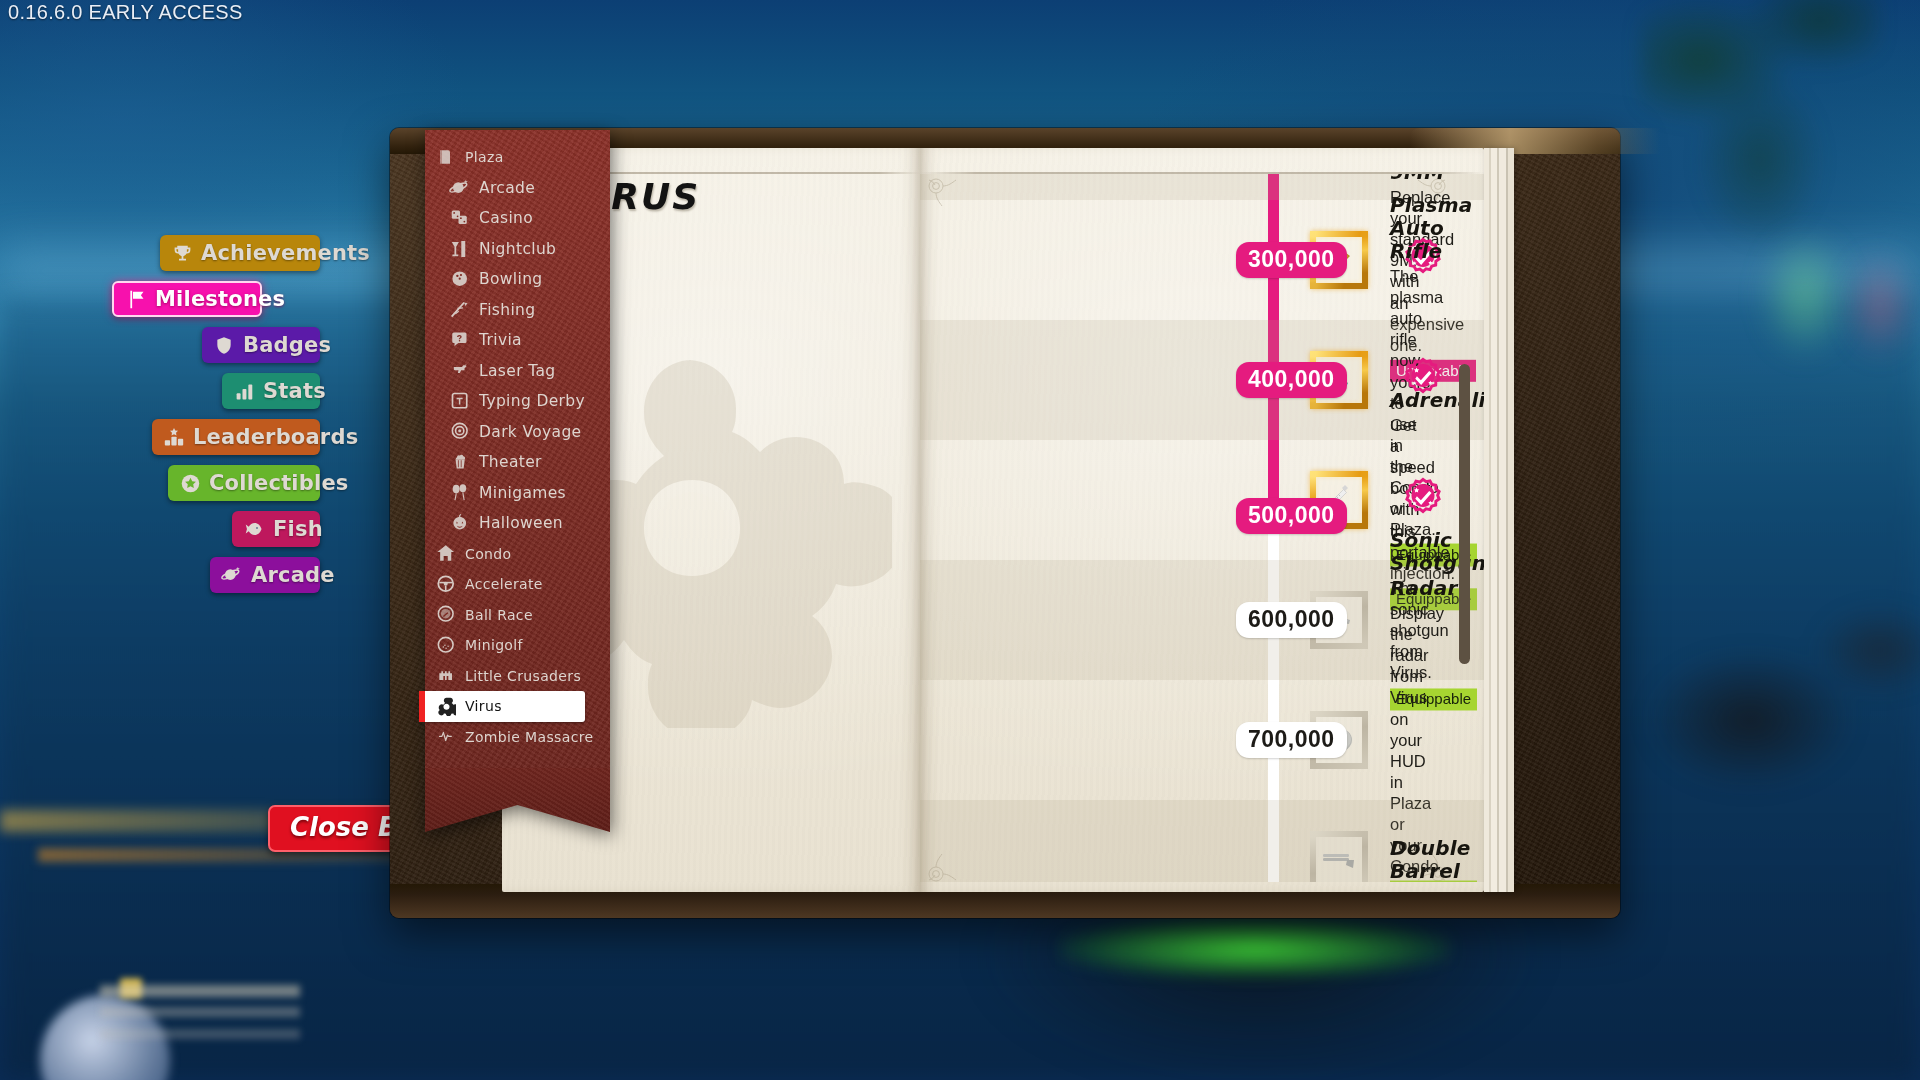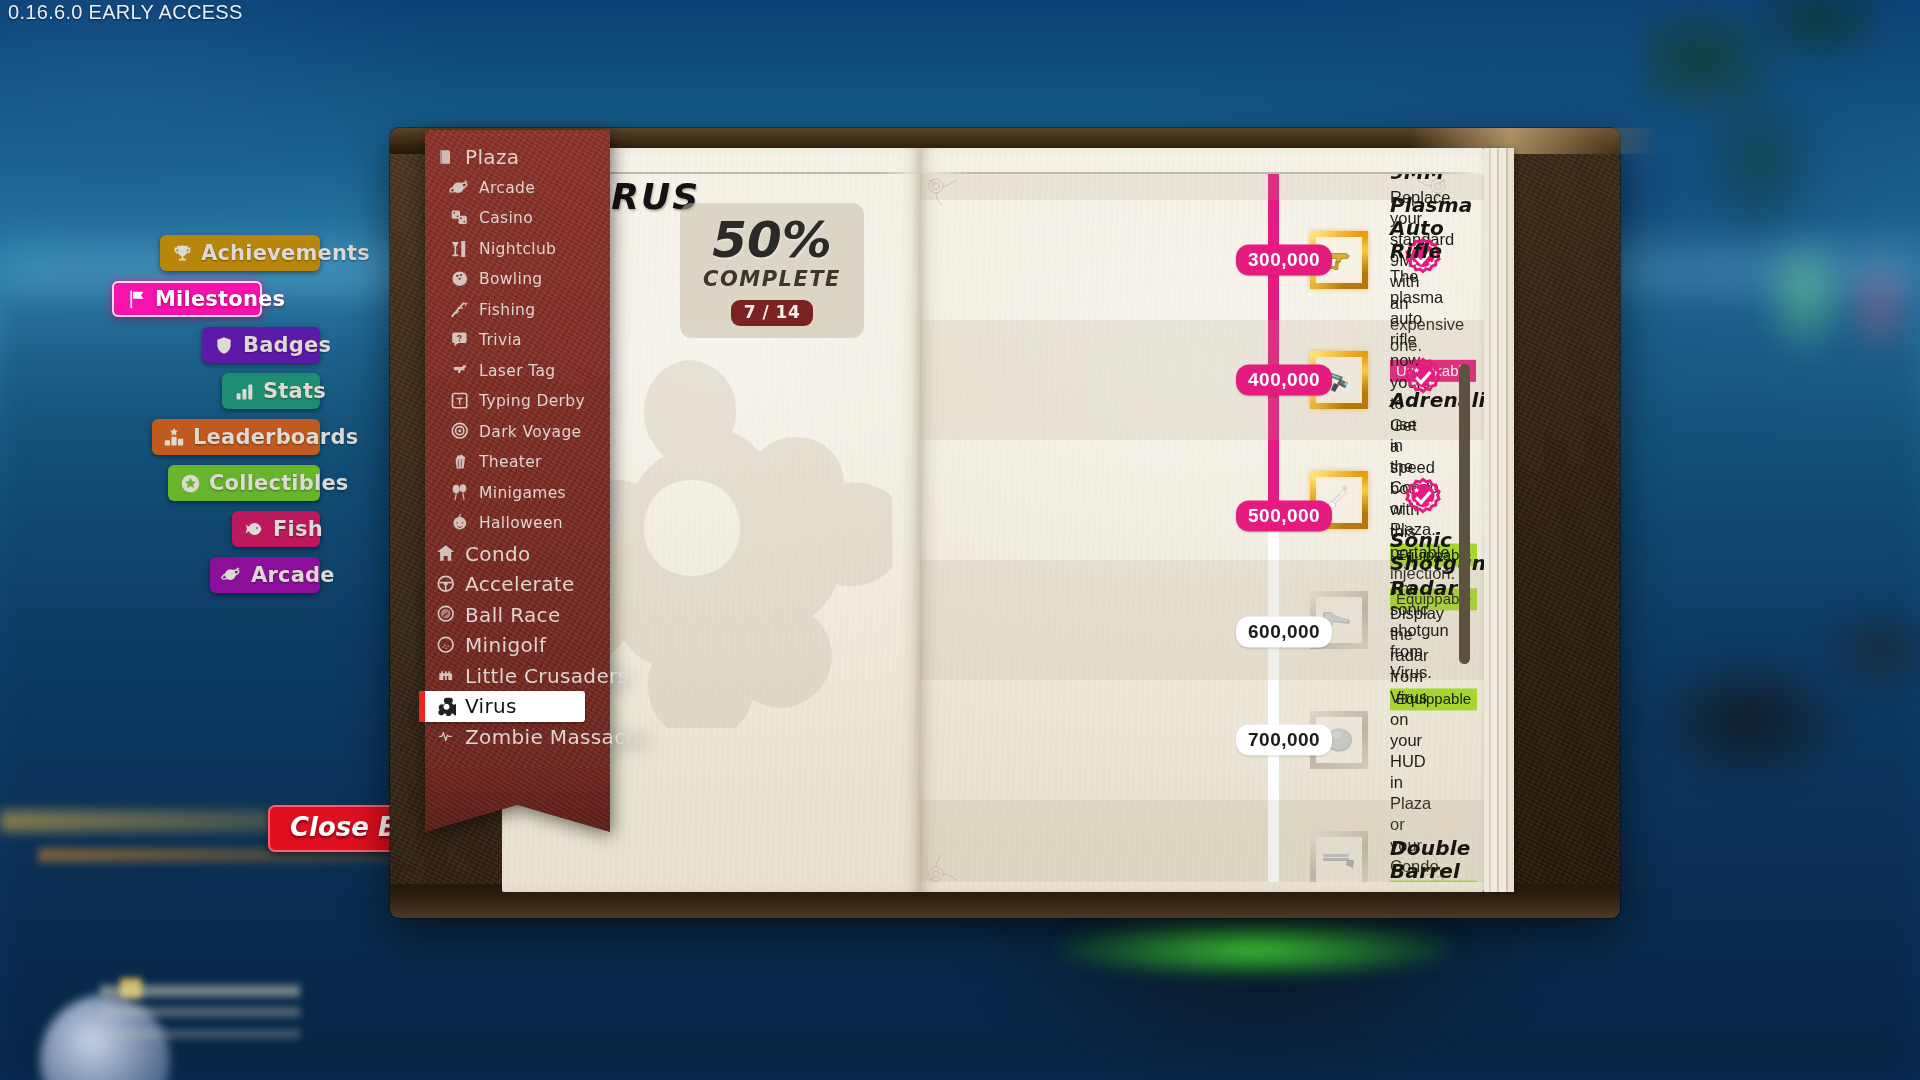--- a/index.html
+++ b/index.html
@@ -238,21 +238,21 @@
   #timeline-line {
     position:absolute; left:348px; top:0; width:11px; bottom:0;
   }
   .ms-row {
     position:relative; height:120px; display:flex; align-items:center;
   }
   .ms-row.alt { background: rgba(170,158,132,.17); }
   .ms-pill {
     position:absolute; left:316px; z-index:3;
     border-radius:13px; padding:4px 12px 5px;
-    font-family:"Liberation Sans", sans-serif; font-weight:700; font-size:19px;
+    font-family:"Liberation Sans", sans-serif; font-weight:700; font-size:23px;
     letter-spacing:.5px; white-space:nowrap;
     box-shadow: 0 1px 2px rgba(0,0,0,.18);
   }
   .ms-pill.unlocked { background:#e51b7f; color:#ffffff; }
   .ms-pill.locked   { background:#ffffff; color:#1d1b17; }
 
   .ms-thumb {
     position:absolute; left:390px; width:58px; height:58px; z-index:2;
     display:flex; align-items:center; justify-content:center;
   }
@@ -318,21 +318,21 @@
       linear-gradient(180deg,#6e251e, #5e1e18);
     clip-path: polygon(0 0, 100% 0, 100% 100%, 50% 58%, 0 100%);
   }
   .nav-item {
     display:flex; align-items:center; height:30.5px;
     padding-left:10px; color:#ded5cf; cursor:pointer; position:relative;
   }
   .nav-item .nicon { width:22px; height:20px; margin-right:8px; flex:0 0 22px;
     display:flex; align-items:center; justify-content:center; opacity:.93; }
   .nav-item .nlabel {
-    font-family:"DejaVu Sans", sans-serif; font-size:20px; letter-spacing:.35px;
+    font-family:"DejaVu Sans", sans-serif; font-size:14px; letter-spacing:.35px;
     white-space:nowrap;
   }
   .nav-item.sub { padding-left:24px; }
   .nav-item.sub .nlabel { font-size:15.5px; }
   .nav-item.selected {
     background:#ffffff; color:#111; width:160px; border-radius:0 3px 3px 0;
     box-shadow: 0 1px 3px rgba(0,0,0,.4);
   }
   .nav-item.selected::before {
     content:""; position:absolute; left:-6px; top:0; bottom:0; width:6px; background:#ef2222;
@@ -459,25 +459,20 @@
     <div id="virus-title">
       <span class="bh">
         <svg viewBox="0 0 100 100" width="34" height="34" fill="#111">
           <path d="M50 4c-8 0-14 7-14 15 0 6 3 11 7 13-4 2-7 5-9 9-3-2-6-3-9-3C17 38 9 46 9 56c0 5 2 10 6 13-5 2-8 7-8 13 0 8 7 15 15 15 7 0 13-5 15-12 3 2 6 3 10 3 0 8 6 14 14 14s14-6 14-14c4 0 7-1 10-3 2 7 8 12 15 12 8 0 15-7 15-15 0-6-3-11-8-13 4-3 6-8 6-13 0-10-8-18-18-18-3 0-6 1-9 3-2-4-5-7-9-9 4-2 7-7 7-13 0-8-6-15-14-15zm0 31c9 0 16 7 16 16s-7 16-16 16-16-7-16-16 7-16 16-16z"></path>
           <circle cx="50" cy="51" r="11" fill="#f4efe2"></circle>
         </svg>
       </span>
       <span class="ttxt">VIRUS</span>
     </div>
 
-    <div id="progress-card">
-      <div class="pct">50%</div>
-      <div class="cmp">COMPLETE</div>
-      <div class="frac">7 / 14</div>
-    </div>
   </div>
 
   <div class="page" id="page-right">
     <div class="page-rule"></div>
 
     <div class="flourish" style="left:4px; top:26px;">
       <svg viewBox="0 0 40 40" width="40" height="40" fill="none" stroke="currentColor" stroke-width="1">
         <circle cx="12" cy="12" r="7"></circle>
           <circle cx="12" cy="12" r="3.4"></circle>
         <path d="M19 12c5 0 9-3 13-6M12 19c0 5 3 9 6 13M5 6c3 1 5 3 6 5"></path>
@@ -587,21 +582,21 @@
             <div class="ms-stamp" style="position: absolute; top: 50%; transform: translateY(-50%);"><svg viewBox="0 0 50 50" width="46" height="46">
   <path d="M25 2.5l3.4 2.6 4.2-.9 2 3.8 4.2 1 .2 4.3 3.5 2.5-1.6 4 1.6 4-3.5 2.5-.2 4.3-4.2 1-2 3.8-4.2-.9L25 37.5l-3.4-2.6-4.2.9-2-3.8-4.2-1-.2-4.3-3.5-2.5 1.6-4-1.6-4 3.5-2.5.2-4.3 4.2-1 2-3.8 4.2.9L25 2.5z" fill="none" stroke="#e51b7f" stroke-width="3.2"></path>
   <circle cx="25" cy="20" r="12.5" fill="#e51b7f"></circle>
   <path d="M18.4 20.8l4.3 4.6 9-10.3 2.6 2.2-11.3 13.2-6.4-6.9 1.8-2.8z" fill="#ffffff"></path>
   <path d="M18 11.3l.9 1.9 2 .3-1.5 1.4.4 2-1.8-1-1.8 1 .4-2-1.5-1.4 2-.3.9-1.9z" fill="#ffffff"></path>
   <path d="M33 25.8l.7 1.5 1.6.2-1.2 1.1.3 1.6-1.4-.8-1.4.8.3-1.6-1.2-1.1 1.6-.2.7-1.5z" fill="#ffffff"></path>
   <path d="M16 26.4l.6 1.3 1.4.2-1 1 .2 1.4-1.2-.7-1.2.7.2-1.4-1-1 1.4-.2.6-1.3z" fill="#ffffff"></path>
 </svg></div>
           </div>
           <div class="ms-row alt">
-            <div class="ms-pill locked" style="position: absolute; top: 50%; transform: translateY(-50%); margin-top: 12px;">600,000</div>
+            <div class="ms-pill locked" style="position: absolute; top: 50%; transform: translateY(-50%);">600,000</div>
             <div class="ms-thumb grey" style="position: absolute; top: 50%; transform: translateY(-50%);">
              <span class="frame"></span>
              <span class="art"><svg viewBox="0 0 40 40" width="40" height="40">
                   <path d="M6 12h6l5 4 14 4-1 4-15-2-3 5-5-1 2-6H6a2 2 0 0 1-2-2v-4a2 2 0 0 1 2-2z" fill="#b4b4b0"></path>
                   <path d="M7 13h5l4.5 3.6L29 20l-.6 2.4-13.4-1.8-2.6 4.4-3-.6 1.8-5H7a1.4 1.4 0 0 1-1.4-1.4V14.4A1.4 1.4 0 0 1 7 13z" fill="#c9c9c5"></path>
                   <rect x="4" y="21" width="7" height="8" rx="2" fill="#aeaeaa"></rect>
                 </svg></span>
            </div>
             <div class="ms-body" style="position: absolute; top: 50%; transform: translateY(-50%);">
               <div class="ms-name">Sonic Shotgun</div>

